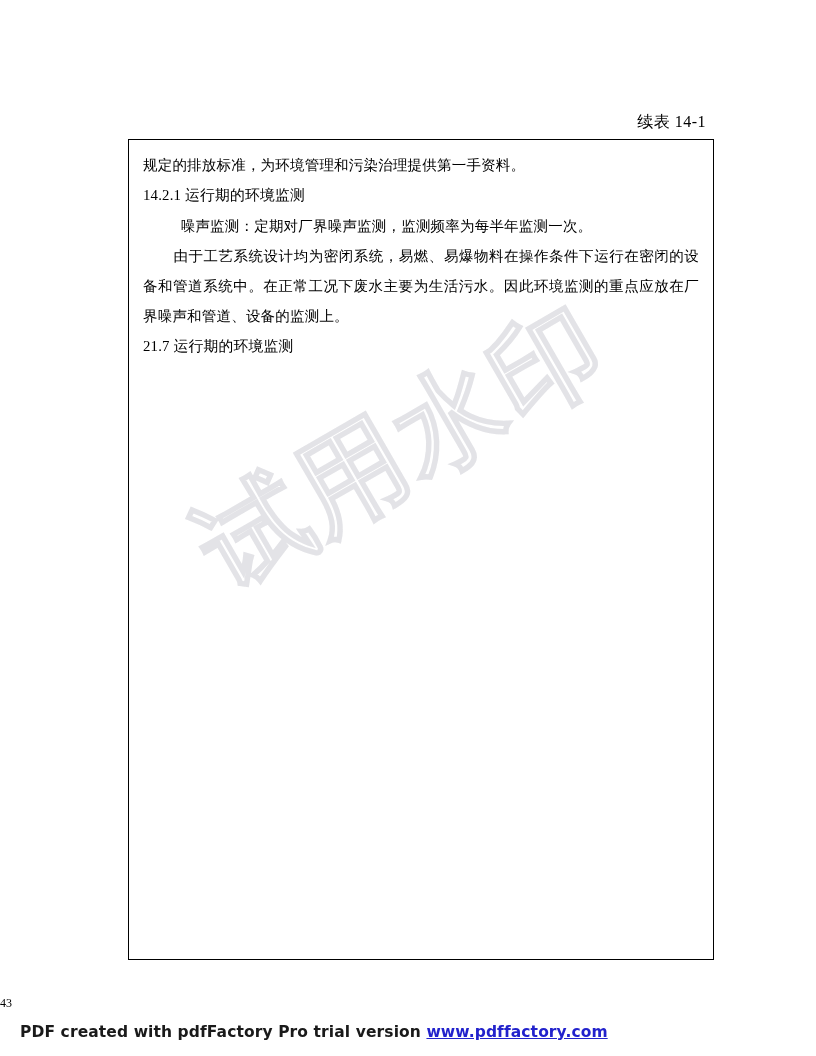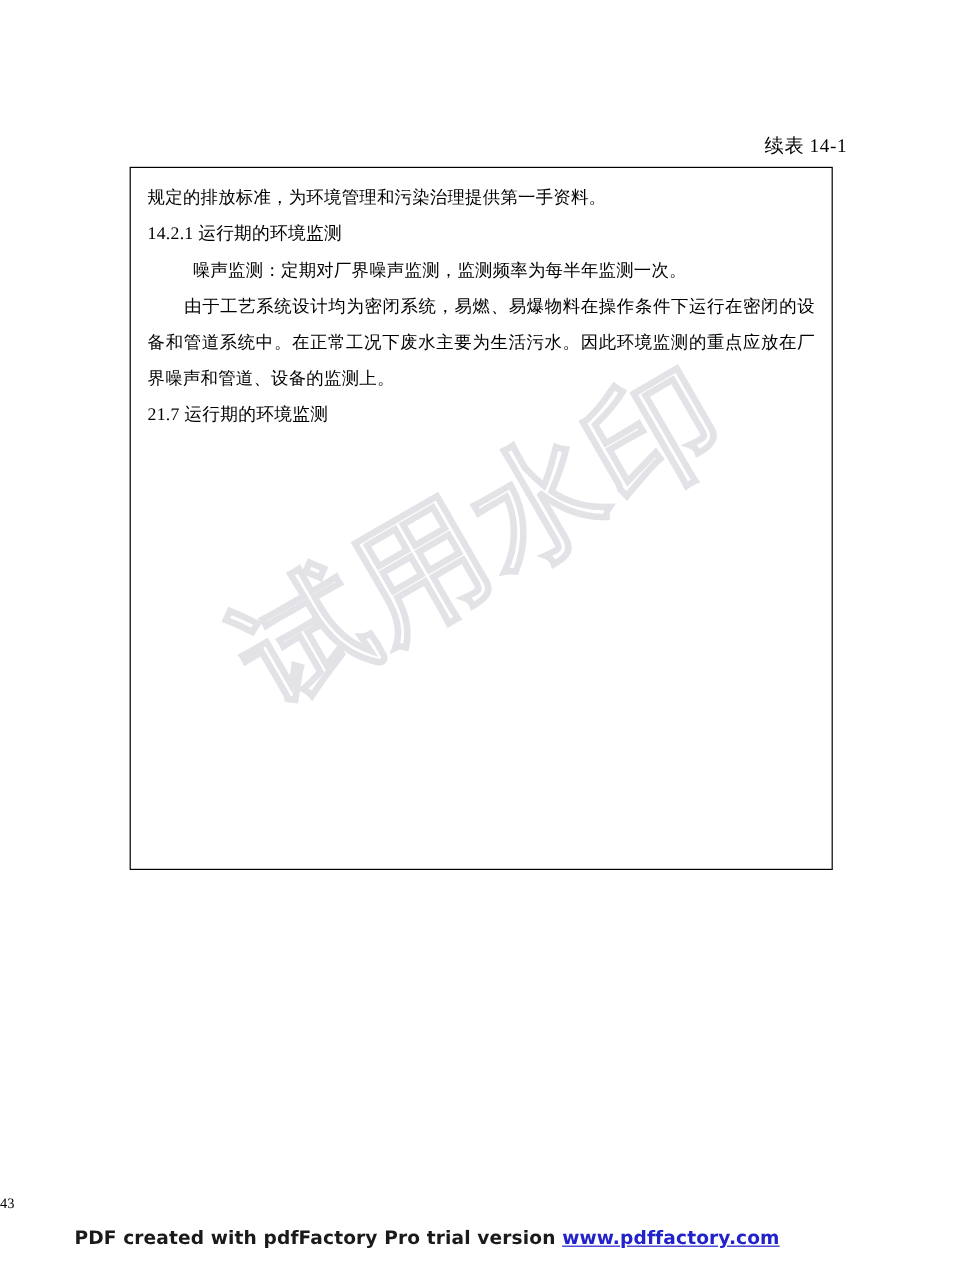--- a/index.html
+++ b/index.html
@@ -25,24 +25,24 @@
     position: absolute;
     top: 112px;
     right: 110px;
     font-family: "Liberation Serif", serif;
     font-size: 16px;
     letter-spacing: 0.5px;
     white-space: nowrap;
   }
   .doc-frame {
     position: absolute;
-    left: 108px;
+    left: 128px;
     top: 139px;
     width: 586px;
-    height: 586px;
+    height: 821px;
     border: 1.5px solid #000000;
     box-sizing: border-box;
     padding: 10px 14px 0 14px;
   }
   .para {
     font-size: 14.5px;
     line-height: 30px;
     text-align: justify;
     margin: 0;
     letter-spacing: 0.2px;
@@ -101,21 +101,20 @@
   }
   .footer-text {
     position: absolute;
     left: 20px;
     top: 1023px;
     font-family: "DejaVu Sans", sans-serif;
     font-size: 15.5px;
     font-weight: bold;
     color: #1a1a1a;
     letter-spacing: 0.1px;
-    margin-left: 42px;
   }
   .footer-link {
     color: #2222cc;
     text-decoration: underline;
     font-weight: bold;
   }
 </style>
 </head>
 <body>
 

